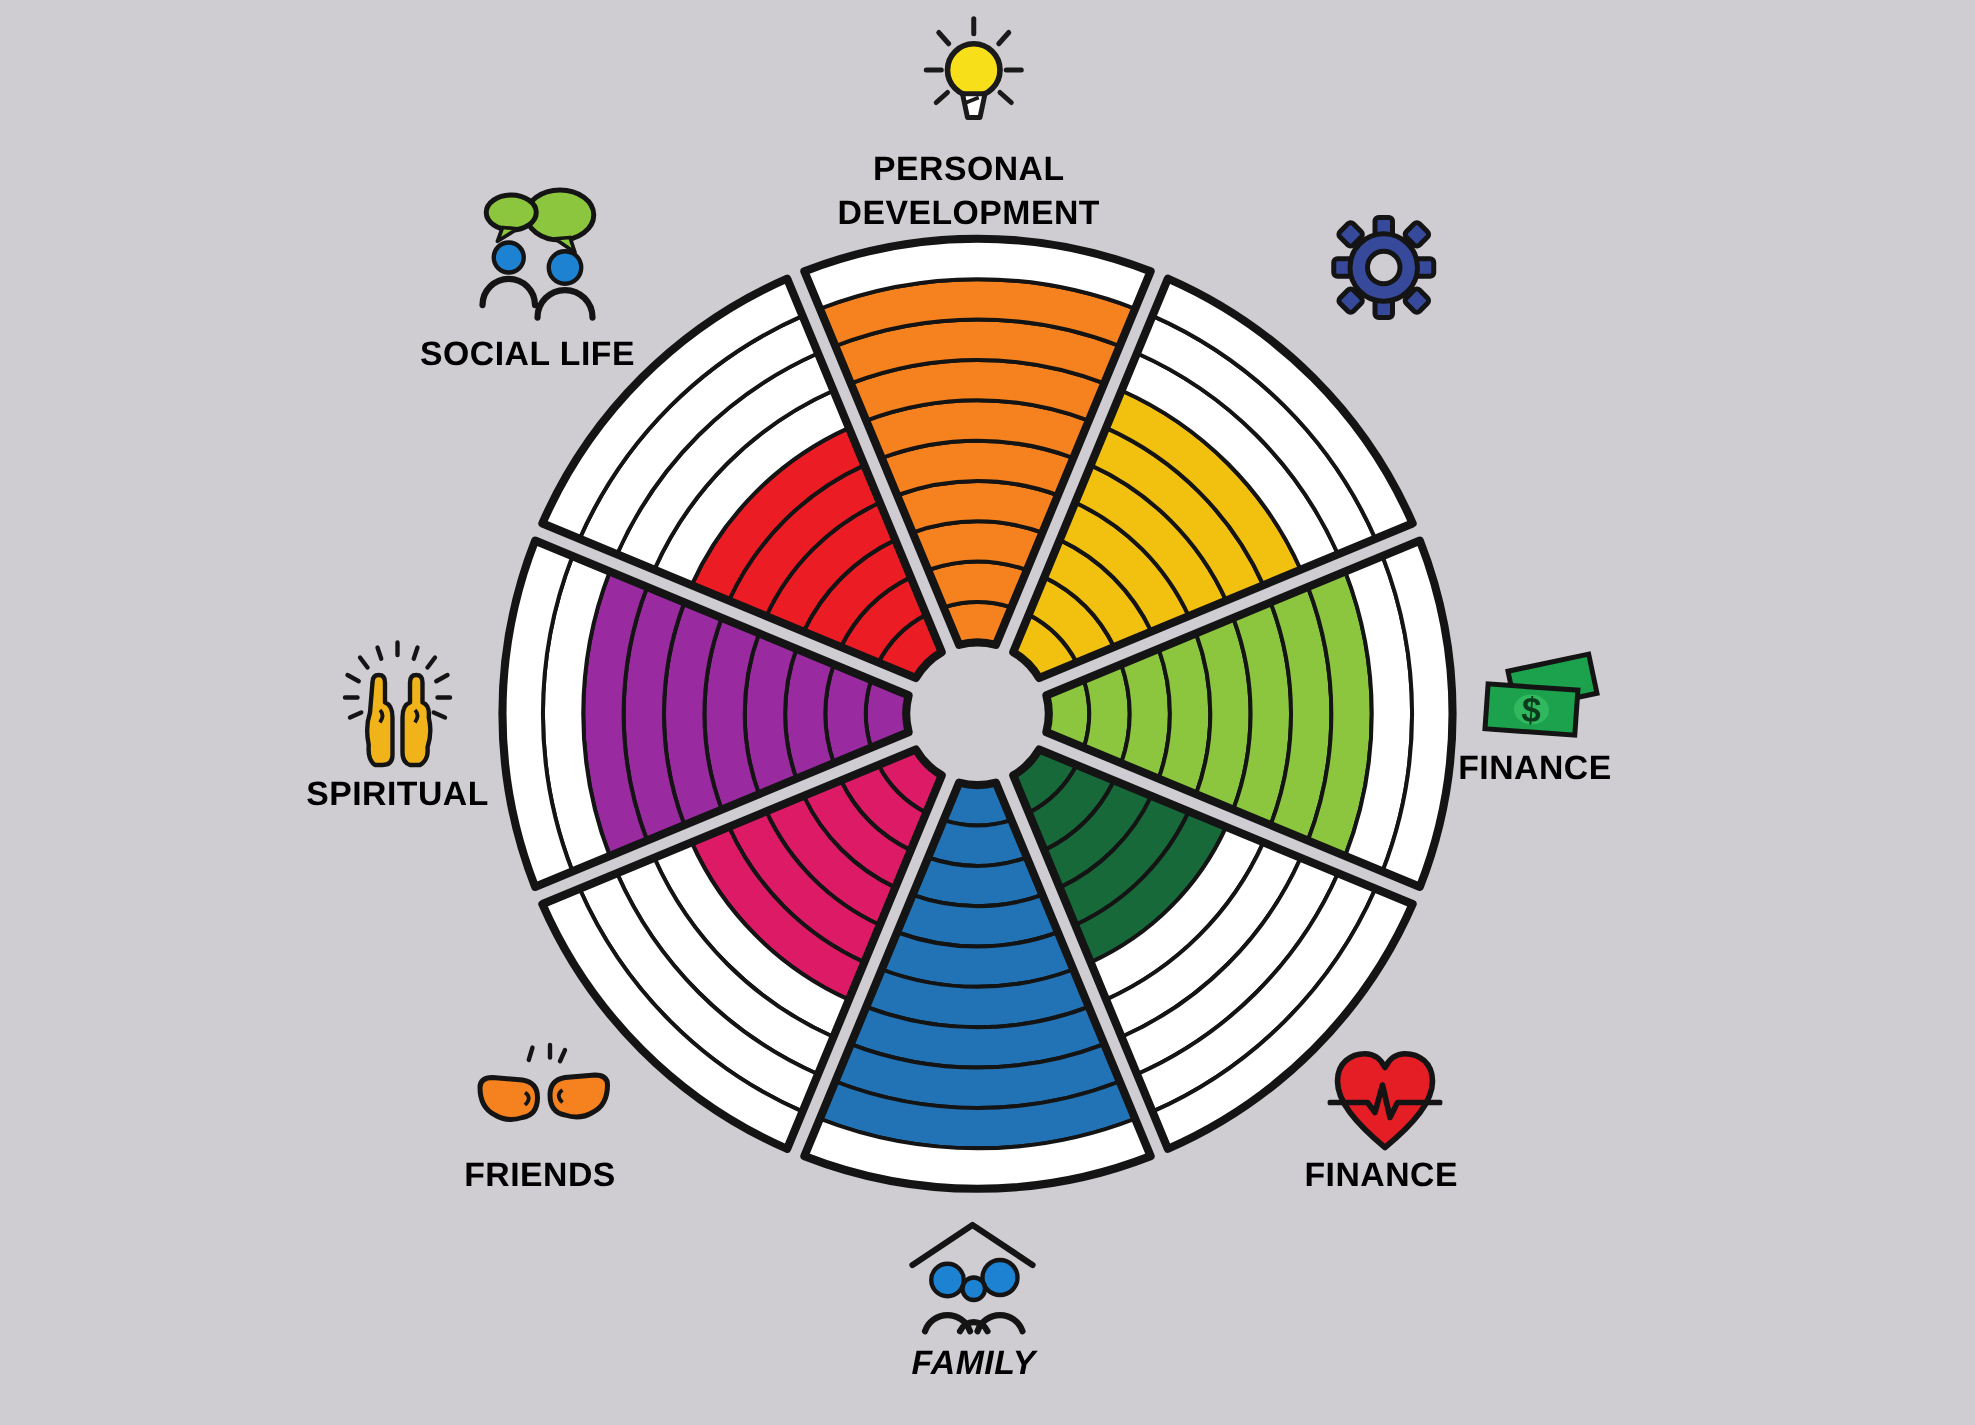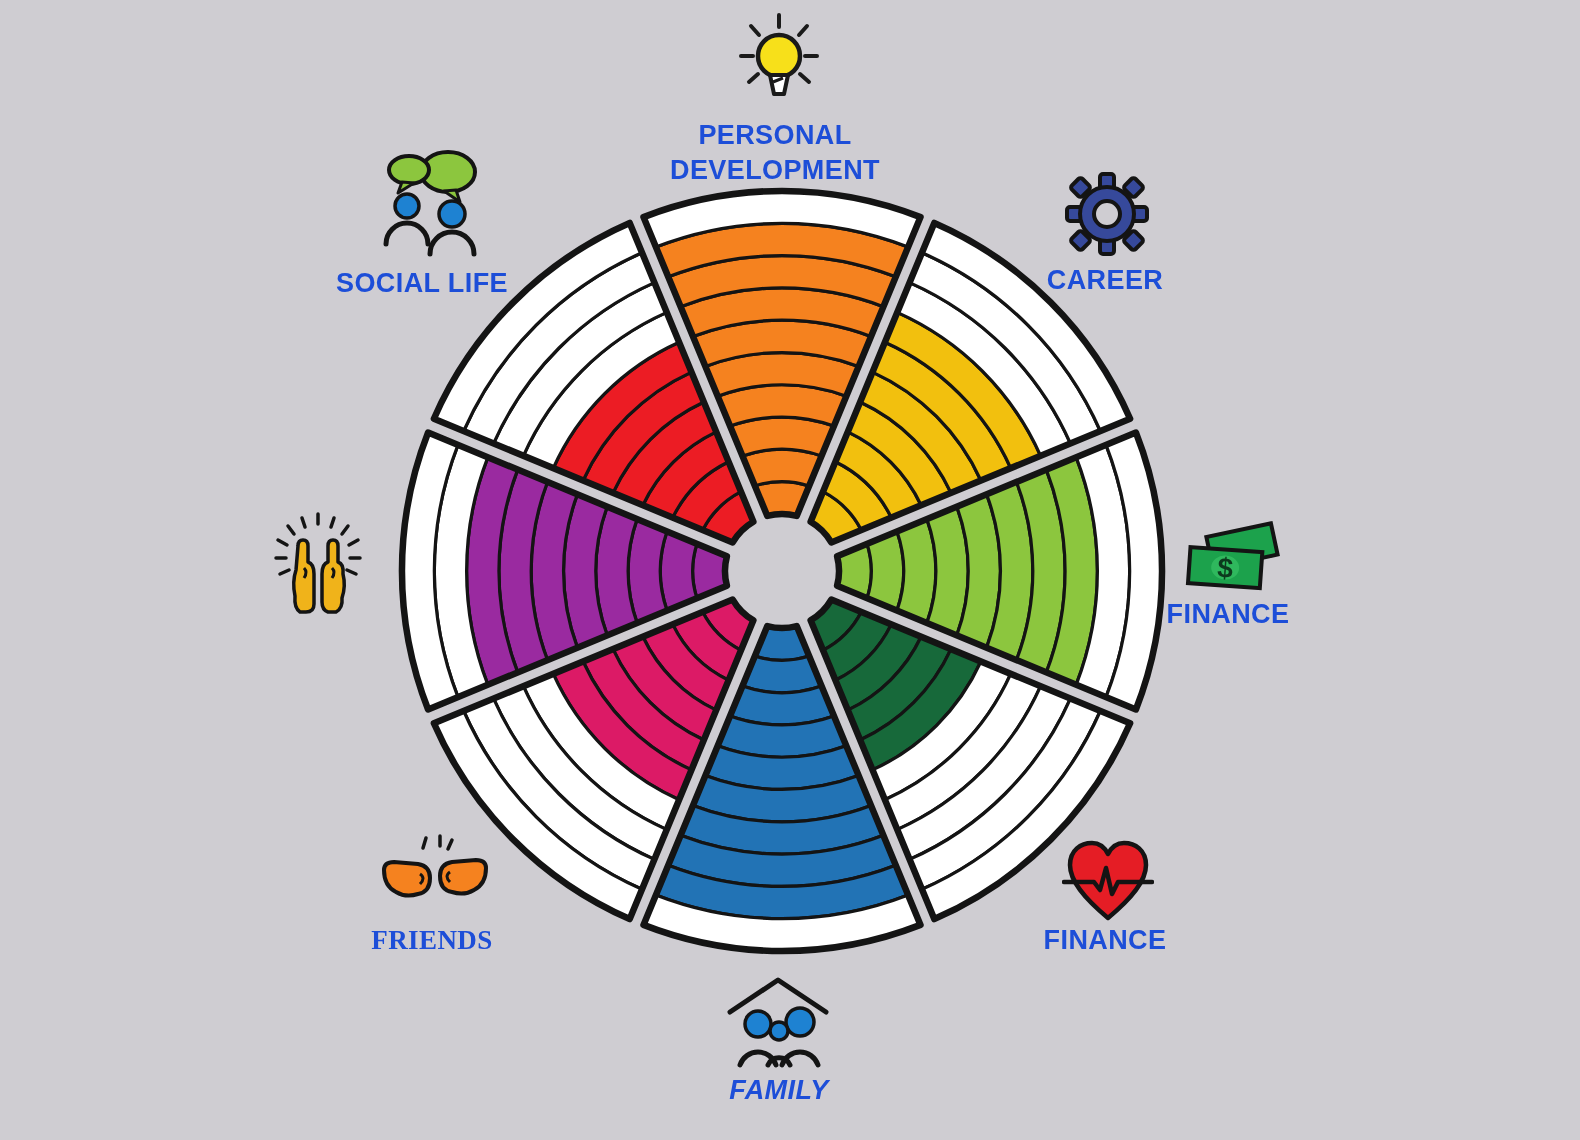--- a/index.html
+++ b/index.html
@@ -13,29 +13,29 @@
   #wheel{position:absolute;left:0;top:0;}
   .icon{position:absolute;}
   .seg-label{
     position:absolute;
     width:280px;
     text-align:center;
     font-size:27px;
     font-weight:700;
     letter-spacing:0.4px;
     line-height:1.28;
-    color:#1d4ed8;
+    color:#000000;
     white-space:normal;
   }
   .lbl-pd{left:635px;top:118px;width:280px;}
   .lbl-career{left:965px;top:263px;}
   .lbl-finance{left:1088px;top:597px;}
   .lbl-health{left:965px;top:923px;}
   .lbl-family{left:639px;top:1073px;font-style:italic;}
-  .lbl-friends{left:292px;top:923px;font-family:Liberation Serif, serif;}
+  .lbl-friends{left:292px;top:923px;}
   .lbl-spiritual{left:178px;top:618px;}
   .lbl-social{left:282px;top:266px;}
 </style>
 </head>
 <body>
 
 <div class="canvas">
 
   <svg id="wheel" width="1580" height="1140" viewBox="0 0 1580 1140">
       <path d="M767.3 515.9 L754.9 485.9 A89.3 89.3 0 0 1 809.1 485.9 L796.7 515.9 A57 57 0 0 0 767.3 515.9 Z" fill="#F5821F" stroke="#141414" stroke-width="3.2" stroke-linejoin="round"></path>
@@ -241,20 +241,20 @@
       <ellipse cx="37" cy="24" rx="20" ry="14" fill="#8CC63E" stroke="#141414" stroke-width="4"></ellipse>
       <path d="M30 36 L26 47 L42 37 Z" fill="#8CC63E" stroke="#141414" stroke-width="3" stroke-linejoin="round"></path>
       <circle cx="35" cy="60" r="12" fill="#1E82D2" stroke="#141414" stroke-width="3.5"></circle>
       <path d="M14 98 A21 21 0 0 1 56 98" fill="none" stroke="#141414" stroke-width="5" stroke-linecap="round"></path>
       <circle cx="80" cy="68" r="13" fill="#1E82D2" stroke="#141414" stroke-width="3.5"></circle>
       <path d="M58 108 A22 22 0 0 1 102 108" fill="none" stroke="#141414" stroke-width="5" stroke-linecap="round"></path>
     </svg>
   </div>
 
   <div class="seg-label lbl-pd">PERSONAL DEVELOPMENT</div>
-  <div class="seg-label lbl-career">CAREER</div>
   <div class="seg-label lbl-finance">FINANCE</div>
   <div class="seg-label lbl-health">FINANCE</div>
   <div class="seg-label lbl-family">FAMILY</div>
   <div class="seg-label lbl-friends">FRIENDS</div>
+  <div class="seg-label lbl-spiritual">SPIRITUAL</div>
   <div class="seg-label lbl-social">SOCIAL LIFE</div>
 
 </div>
 
 </body></html>

